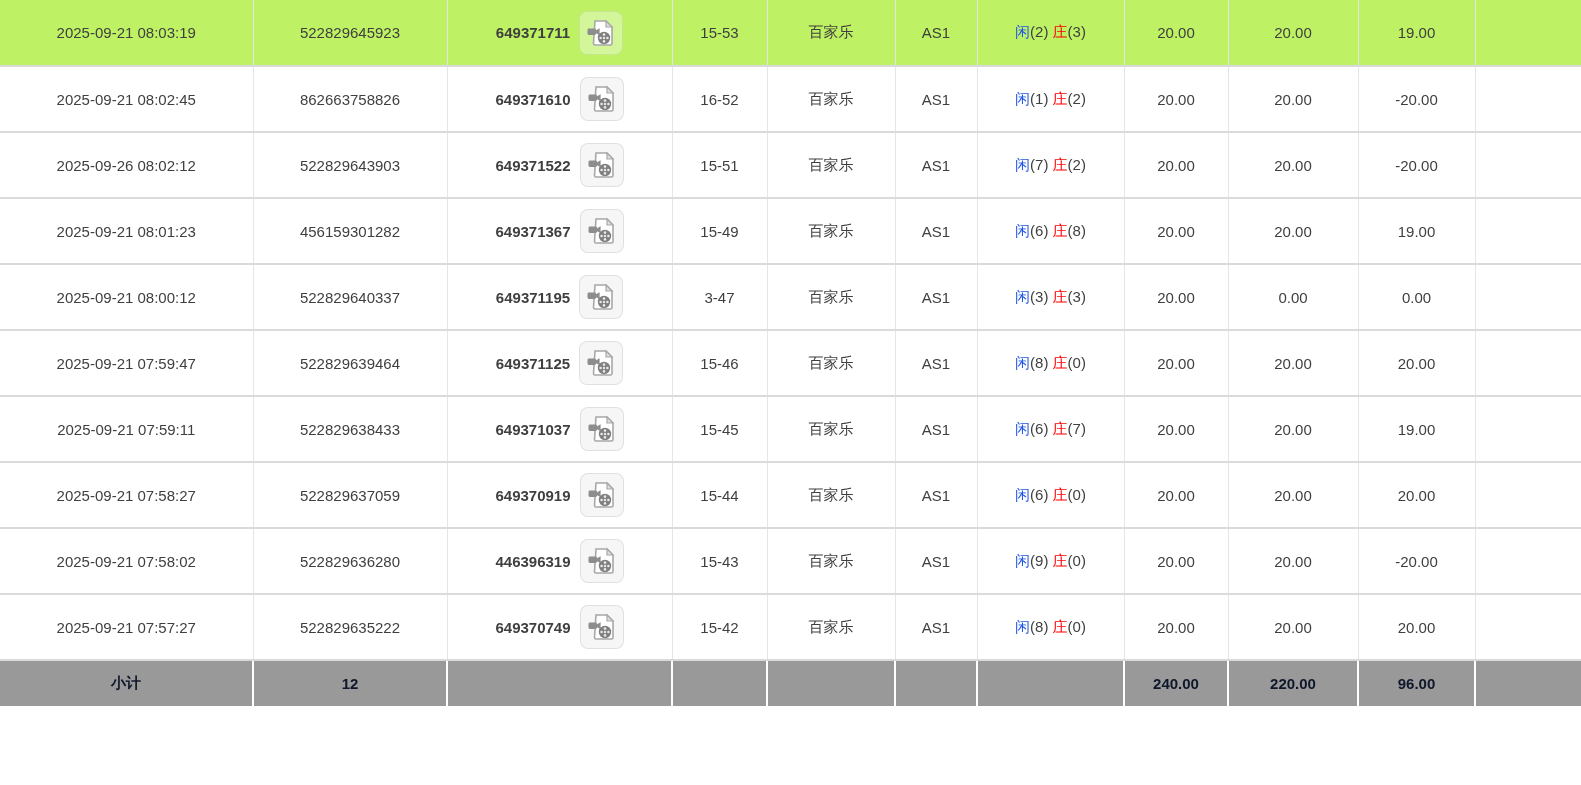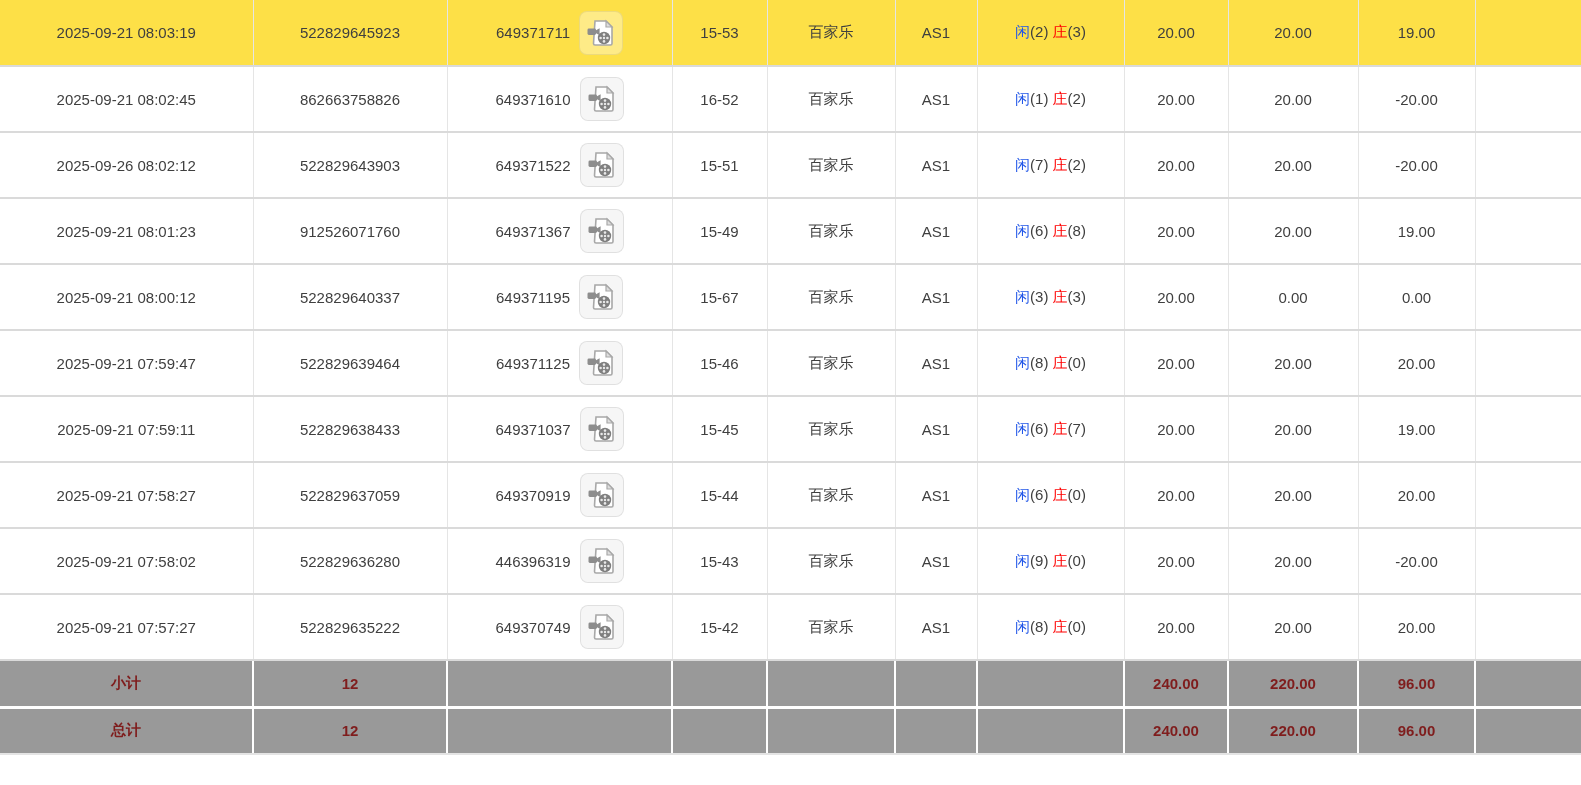--- a/index.html
+++ b/index.html
@@ -6,33 +6,33 @@
   body { font-family:"Liberation Sans","DejaVu Sans",sans-serif; }
   .wrap { width:1581px; height:785px; overflow:hidden; background:#ffffff; position:relative; }
   table.bet-table { border-collapse:collapse; table-layout:fixed; width:1581px; }
   table.bet-table td {
     text-align:center; vertical-align:middle; font-size:15px; color:#3f3f3f;
     border-right:1px solid #e5e5e5; border-bottom:2px solid #dadada;
     padding:0; overflow:hidden; white-space:nowrap;
   }
   table.bet-table td:last-child { border-right:none; }
   tr.data-row { height:66px; }
-  tr.data-row.highlight td { background:#fde047; }
+  tr.data-row.highlight td { background:#bef264; }
   .txt-blue { color:#2156e8; }
   .txt-red  { color:#fe0000; }
-  .game-cell { display:flex; align-items:center; justify-content:center; gap:9px; }
+  .game-cell { display:flex; align-items:center; justify-content:center; gap:9px;font-weight:bold; }
   .video-btn {
     width:44px; height:44px; border-radius:8px; box-sizing:border-box;
     background:rgba(0,0,0,0.035); border:1px solid rgba(0,0,0,0.09);
     display:inline-flex; align-items:center; justify-content:center; cursor:pointer;
   }
   tr.highlight .video-btn { background:rgba(255,255,255,0.35); border-color:rgba(0,0,0,0.07); }
   tr.footer-row { height:47px; }
   tr.footer-row td {
-    background:#999999; color:#7f1d1d; font-weight:bold; font-size:15px;
+    background:#999999; color:#0f172a; font-weight:bold; font-size:15px;
     border-right:2px solid #ffffff; border-bottom:3px solid #ffffff;
   }
   tr.footer-row td:last-child { border-right:none; }
   tr.footer-row.last td { border-bottom:2px solid #e4e4e4; }
 </style>
 </head>
 <body>
 
 <div class="wrap">
   <table class="bet-table">
@@ -138,21 +138,21 @@
           <td>百家乐</td>
           <td>AS1</td>
           <td><span class="txt-blue">闲</span><span>(7) </span><span class="txt-red">庄</span><span>(2)</span></td>
           <td class="txt-blue">20.00</td>
           <td>20.00</td>
           <td class="txt-red">-20.00</td>
           <td></td>
         </tr>
         <tr class="data-row">
           <td>2025-09-21 08:01:23</td>
-          <td>912526071760</td>
+          <td>456159301282</td>
           <td>
             <div class="game-cell">
               <span>649371367</span>
               <span class="video-btn">
                 <svg width="30" height="30" viewBox="0 0 30 30">
                   <path d="M9 3 h11 l6 6 v16.5 a1.5 1.5 0 0 1 -1.5 1.5 h-15.5 a1.5 1.5 0 0 1 -1.5 -1.5 z" fill="#ffffff" stroke="#a8a8a8" stroke-width="1.6"></path>
                   <path d="M20 3 l6 6 h-6 z" fill="#dedede" stroke="#a8a8a8" stroke-width="1.2"></path>
                   <rect x="1.5" y="10.5" width="8.5" height="6.5" rx="1.4" fill="#8d8d8d"></rect>
                   <polygon points="10,12.2 13.6,10.3 13.6,17.2 10,15.3" fill="#8d8d8d"></polygon>
                   <circle cx="18" cy="20" r="6.2" fill="#7f7f7f"></circle>
@@ -189,21 +189,21 @@
                   <circle cx="18" cy="20" r="6.2" fill="#7f7f7f"></circle>
                   <circle cx="18" cy="20" r="1.2" fill="#e8e8e8"></circle>
                   <circle cx="18" cy="16.6" r="1.3" fill="#e8e8e8"></circle>
                   <circle cx="18" cy="23.4" r="1.3" fill="#e8e8e8"></circle>
                   <circle cx="14.6" cy="20" r="1.3" fill="#e8e8e8"></circle>
                   <circle cx="21.4" cy="20" r="1.3" fill="#e8e8e8"></circle>
                 </svg>
               </span>
             </div>
           </td>
-          <td>15-67</td>
+          <td>3-47</td>
           <td>百家乐</td>
           <td>AS1</td>
           <td><span class="txt-blue">闲</span><span>(3) </span><span class="txt-red">庄</span><span>(3)</span></td>
           <td class="txt-blue">20.00</td>
           <td>0.00</td>
           <td>0.00</td>
           <td></td>
         </tr>
         <tr class="data-row">
           <td>2025-09-21 07:59:47</td>
@@ -355,33 +355,20 @@
           <td>百家乐</td>
           <td>AS1</td>
           <td><span class="txt-blue">闲</span><span>(8) </span><span class="txt-red">庄</span><span>(0)</span></td>
           <td class="txt-blue">20.00</td>
           <td>20.00</td>
           <td>20.00</td>
           <td></td>
         </tr>
         <tr class="footer-row">
           <td>小计</td>
-          <td>12</td>
-          <td></td>
-          <td></td>
-          <td></td>
-          <td></td>
-          <td></td>
-          <td>240.00</td>
-          <td>220.00</td>
-          <td>96.00</td>
-          <td></td>
-        </tr>
-        <tr class="footer-row last">
-          <td>总计</td>
           <td>12</td>
           <td></td>
           <td></td>
           <td></td>
           <td></td>
           <td></td>
           <td>240.00</td>
           <td>220.00</td>
           <td>96.00</td>
           <td></td>

